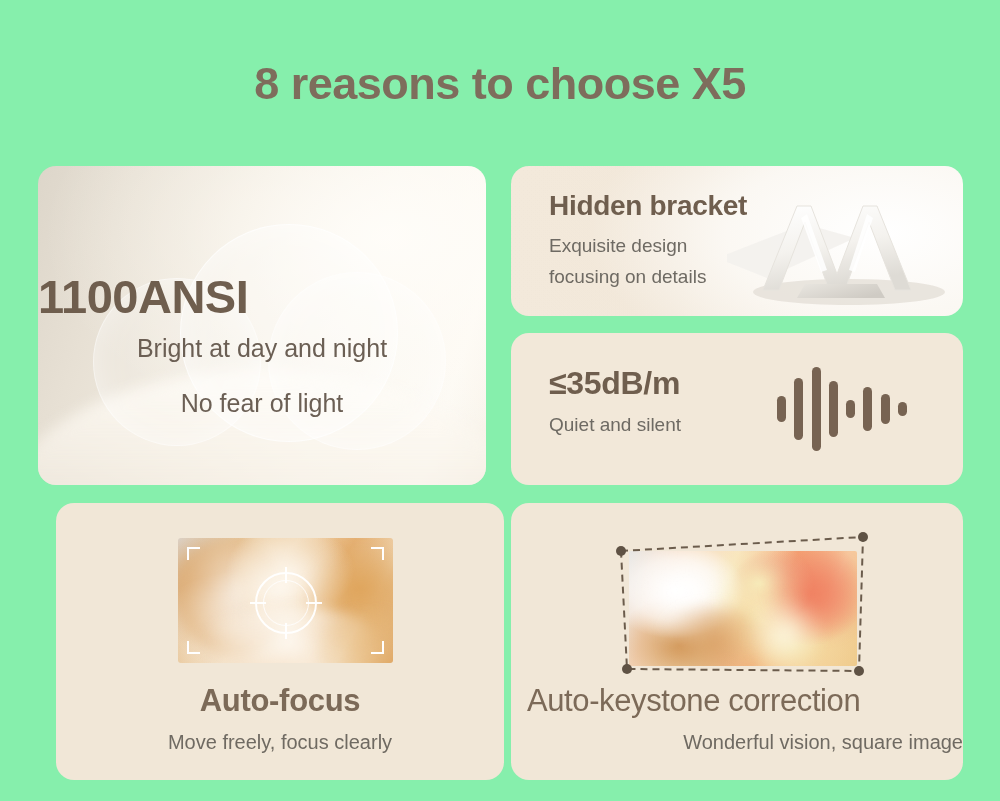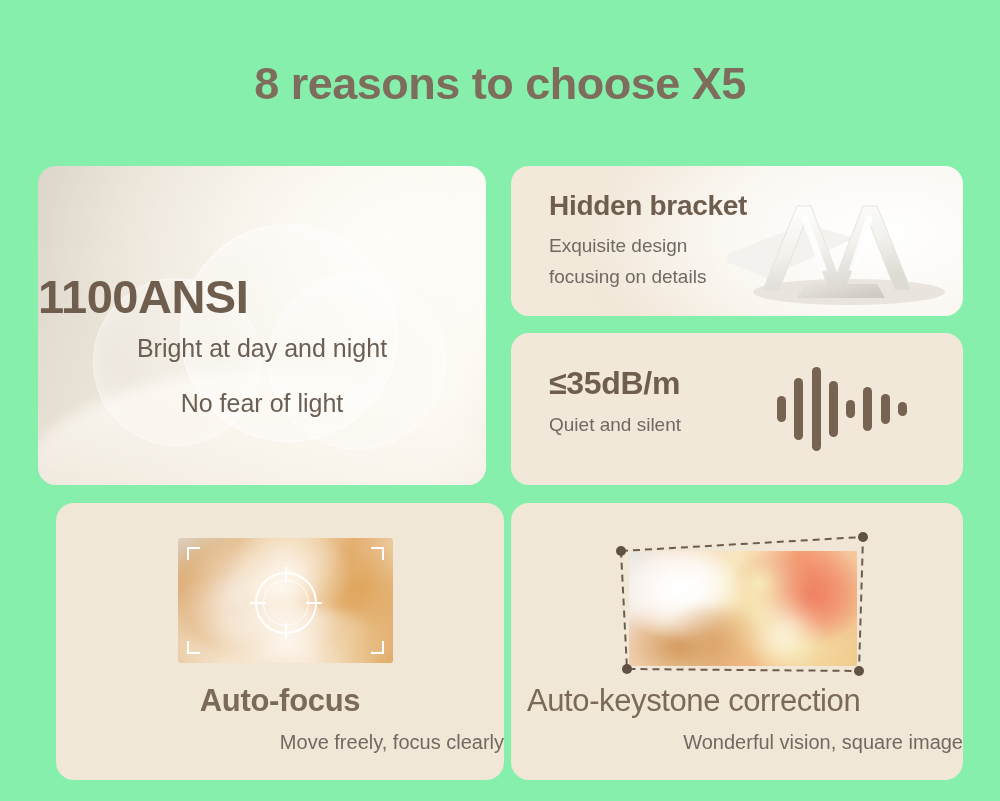--- a/index.html
+++ b/index.html
@@ -193,21 +193,21 @@
   #focus-reticle .tick.b { left: 30px; bottom: -5px; width: 2px; height: 16px; }
   #focus-reticle .tick.l { top: 30px;  left: -5px;  height: 2px; width: 16px; }
   #focus-reticle .tick.r { top: 30px;  right: -5px; height: 2px; width: 16px; }
 
   #autofocus-title {
     position: absolute; left: 0; top: 180px; width: 100%;
     text-align: center; font-size: 31px; font-weight: 700; color: #7c6a58; letter-spacing: -0.3px;
   }
   #autofocus-sub {
     position: absolute; left: 0; top: 228px; width: 100%;
-    text-align: right; font-size: 20px; color: #6f6a62;
+    text-align: center; font-size: 20px; color: #6f6a62;
   }
 
   
   #card-keystone {
     left: 511px;
     top: 503px;
     width: 452px;
     height: 277px;
     background: #f1e7d7;
   }

